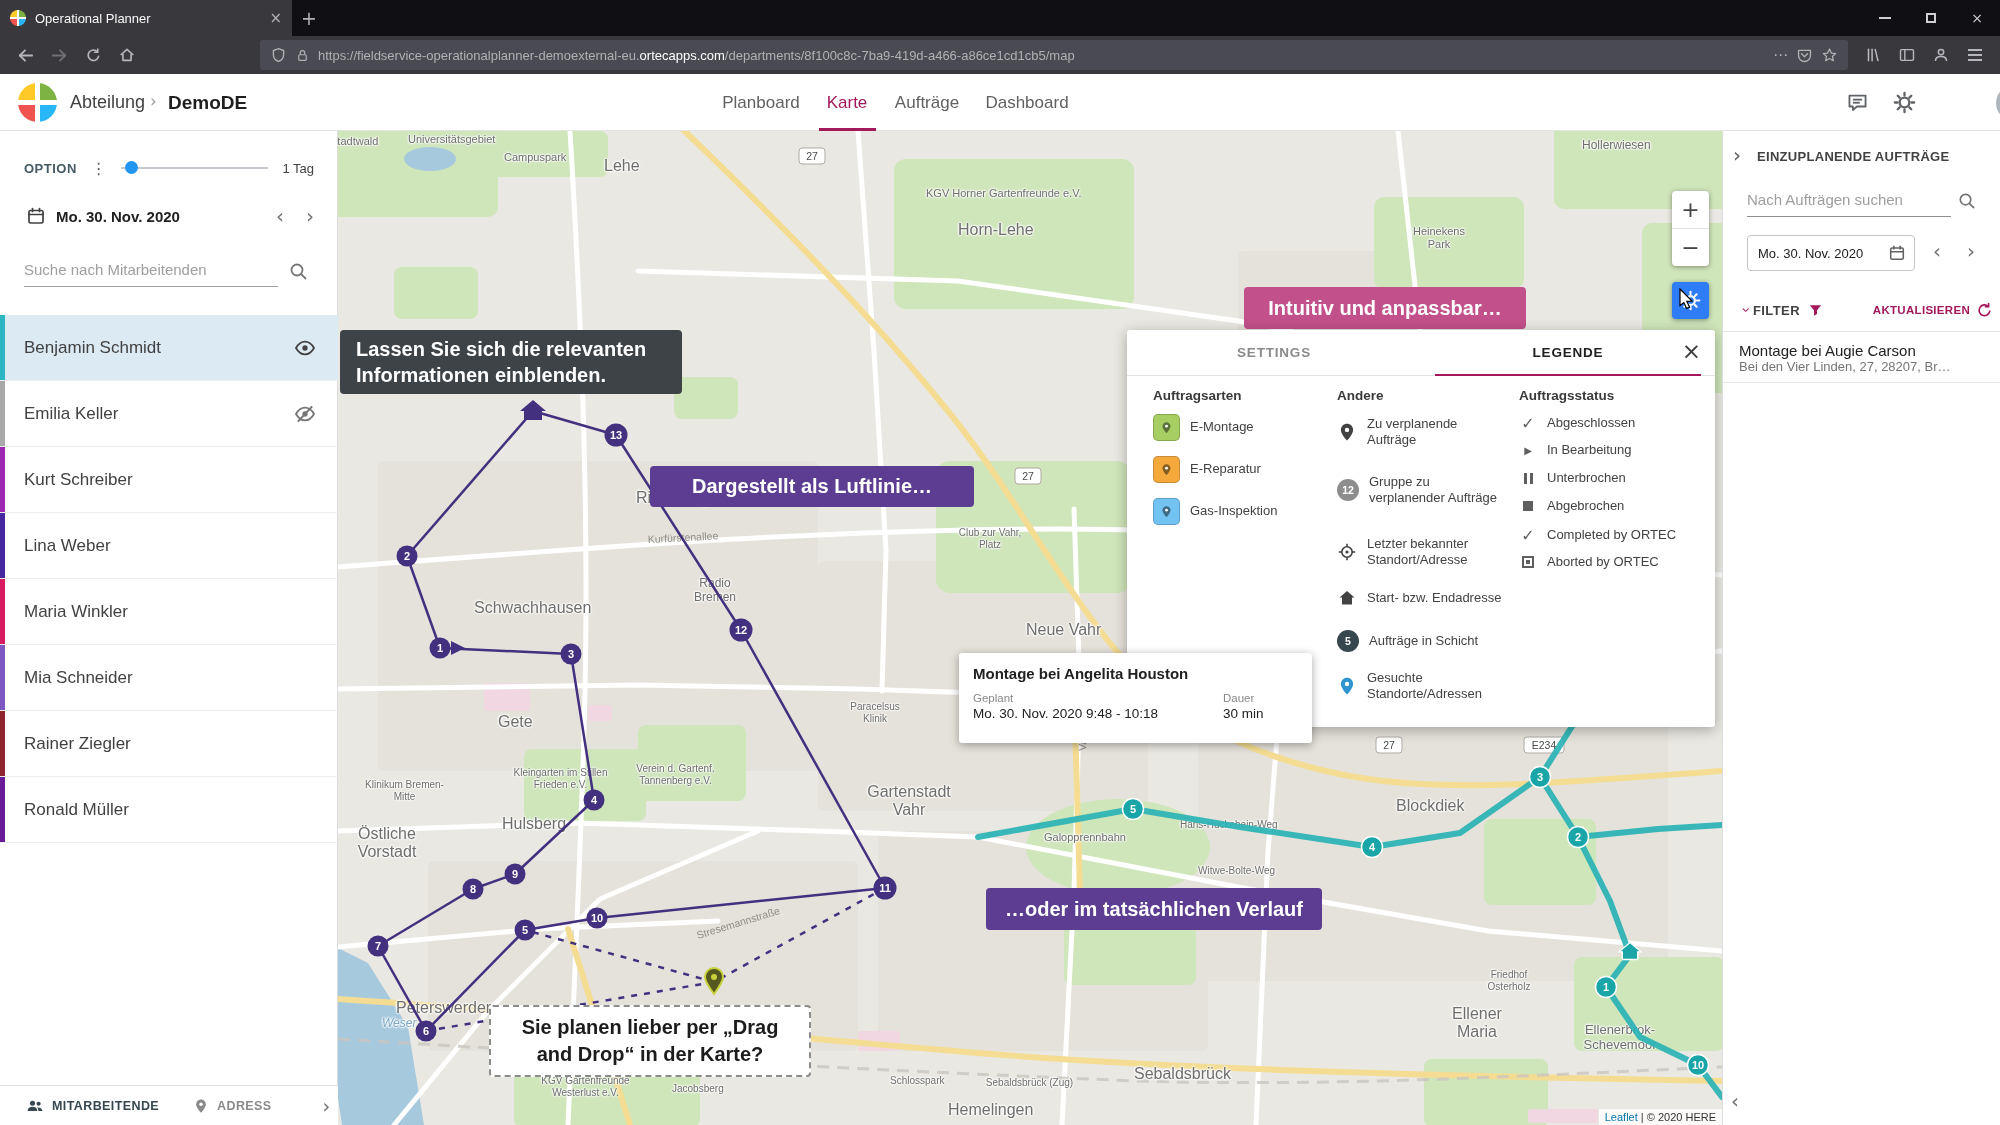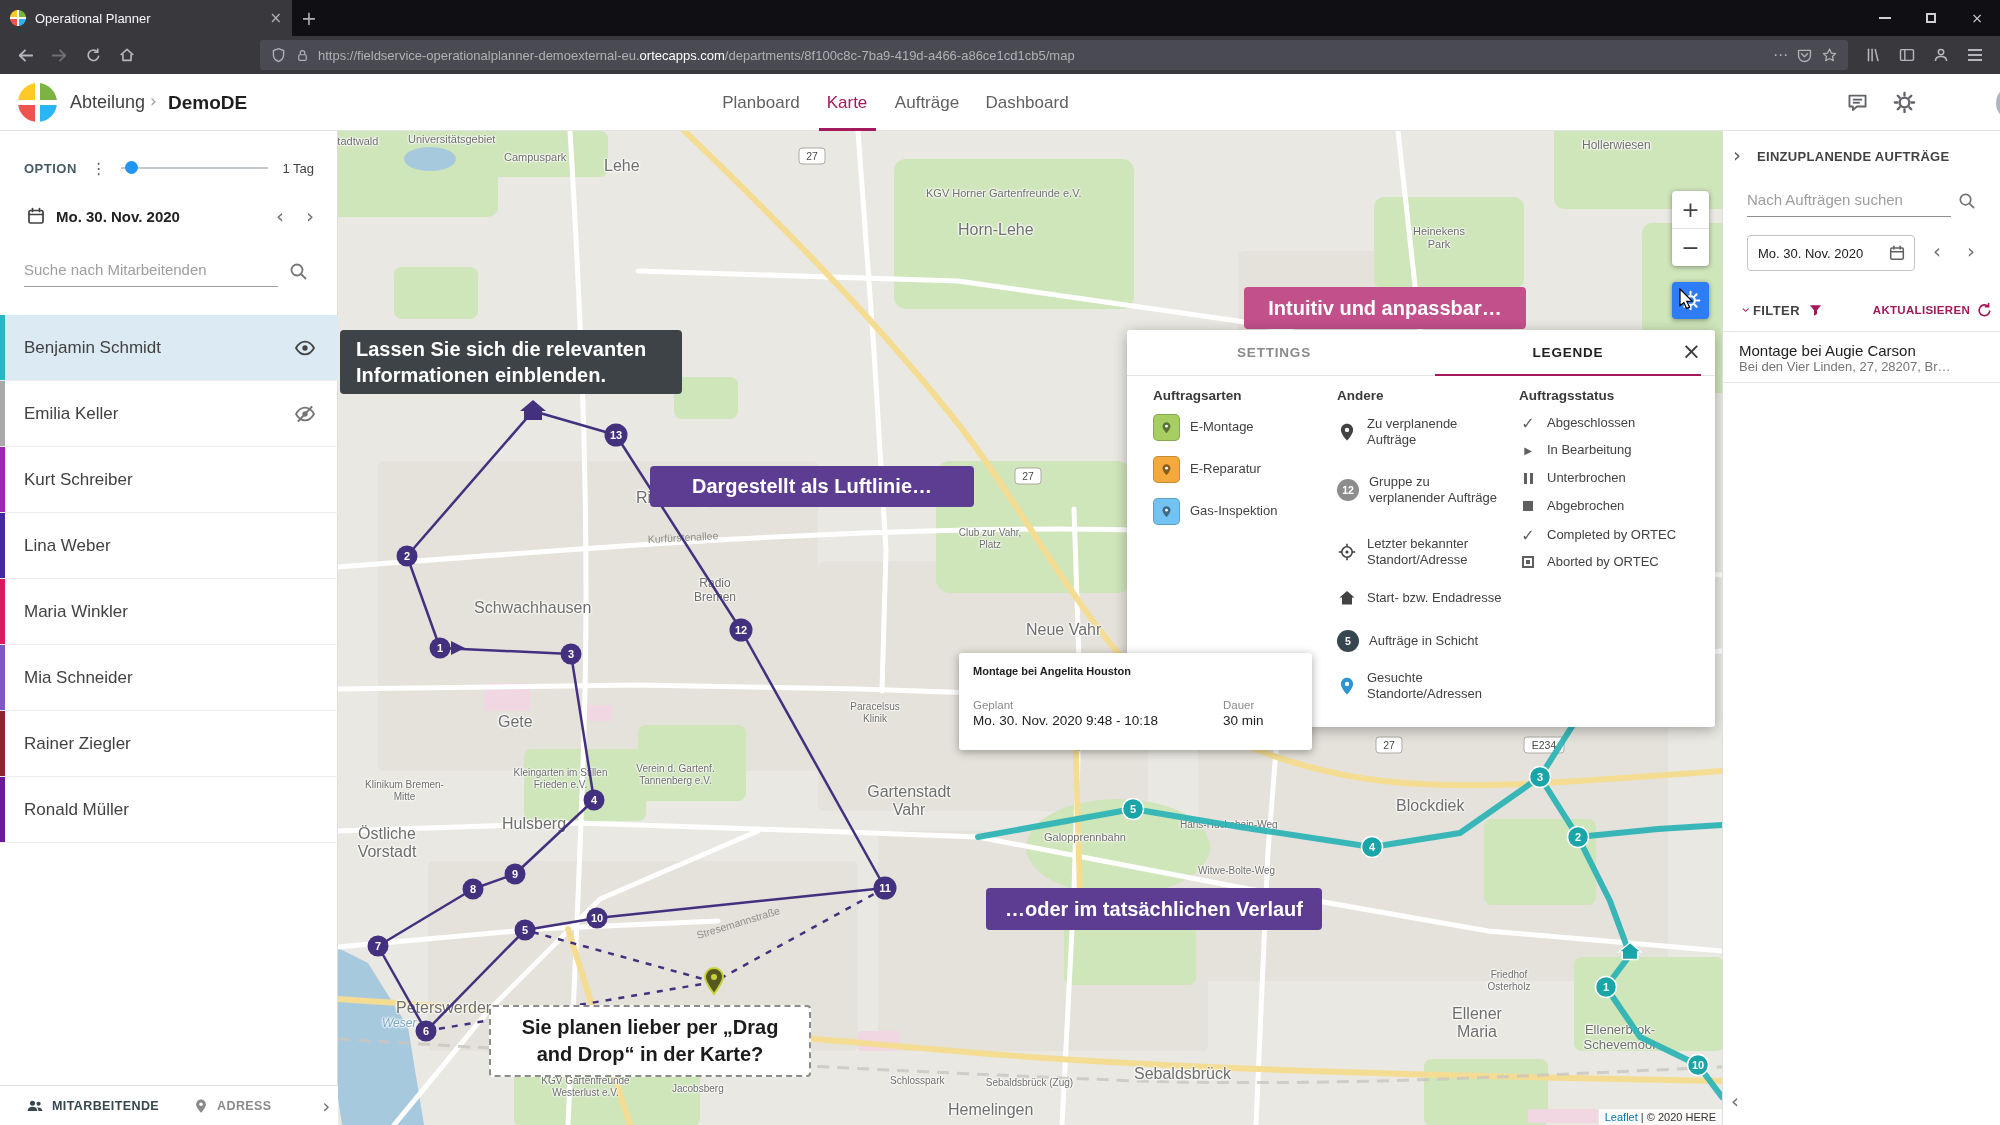--- a/index.html
+++ b/index.html
@@ -86,21 +86,21 @@
 .lgitem{position:absolute;display:flex;align-items:center;gap:10px}
 .lsq{width:27px;height:27px;border-radius:5px;border:1.5px solid rgba(0,0,0,.18);display:flex;align-items:center;justify-content:center}
 .lgtext{font-size:13px;color:#424242;line-height:1.25}
 .cbadge{width:22px;height:22px;border-radius:50%;color:#fff;font-size:10.5px;font-weight:bold;display:flex;align-items:center;justify-content:center;flex:0 0 22px}
 .sticon{width:18px;display:flex;align-items:center;justify-content:center;color:#5f5f5f;flex:0 0 18px}
 .pauseic{width:9px;height:11px;border-left:3px solid #5f5f5f;border-right:3px solid #5f5f5f}
 .stopic{width:10px;height:10px;background:#5f5f5f}
 .abortic{width:12px;height:12px;border:2px solid #5f5f5f;display:flex;align-items:center;justify-content:center}
 .abortic i{display:block;width:4px;height:4px;background:#5f5f5f}
 .popup{position:absolute;left:621px;top:522px;width:353px;background:#fff;border-radius:3px;box-shadow:0 2px 10px rgba(0,0,0,.35);z-index:8;padding:12px 14px 14px}
-.pptitle{font-size:11px;font-weight:bold;color:#212121;margin-bottom:22px}
+.pptitle{font-size:15px;font-weight:bold;color:#212121;margin-bottom:10px}
 .pplabel{font-size:11.5px;color:#8a8a8a;margin-bottom:2px}
 .ppval{font-size:13.5px;color:#212121}
 .pprow{display:flex;margin-bottom:8px}
 .attrib{position:absolute;right:0;bottom:0;background:rgba(255,255,255,.78);font-size:11px;color:#333;padding:2px 6px;z-index:5}
 .attrib a{color:#0078a8}
 .cursor{position:absolute;left:1341px;top:157px;z-index:9}
 
 .rpanel{position:absolute;left:1722px;top:131px;width:278px;height:994px;background:#fff;border-left:1px solid #ddd;z-index:9}
 .rptitle{position:absolute;left:34px;top:18px;font-size:13px;font-weight:bold;color:#424242;letter-spacing:.3px}
 .rpchev{position:absolute;left:10px;top:12px;font-size:20px;color:#616161}

